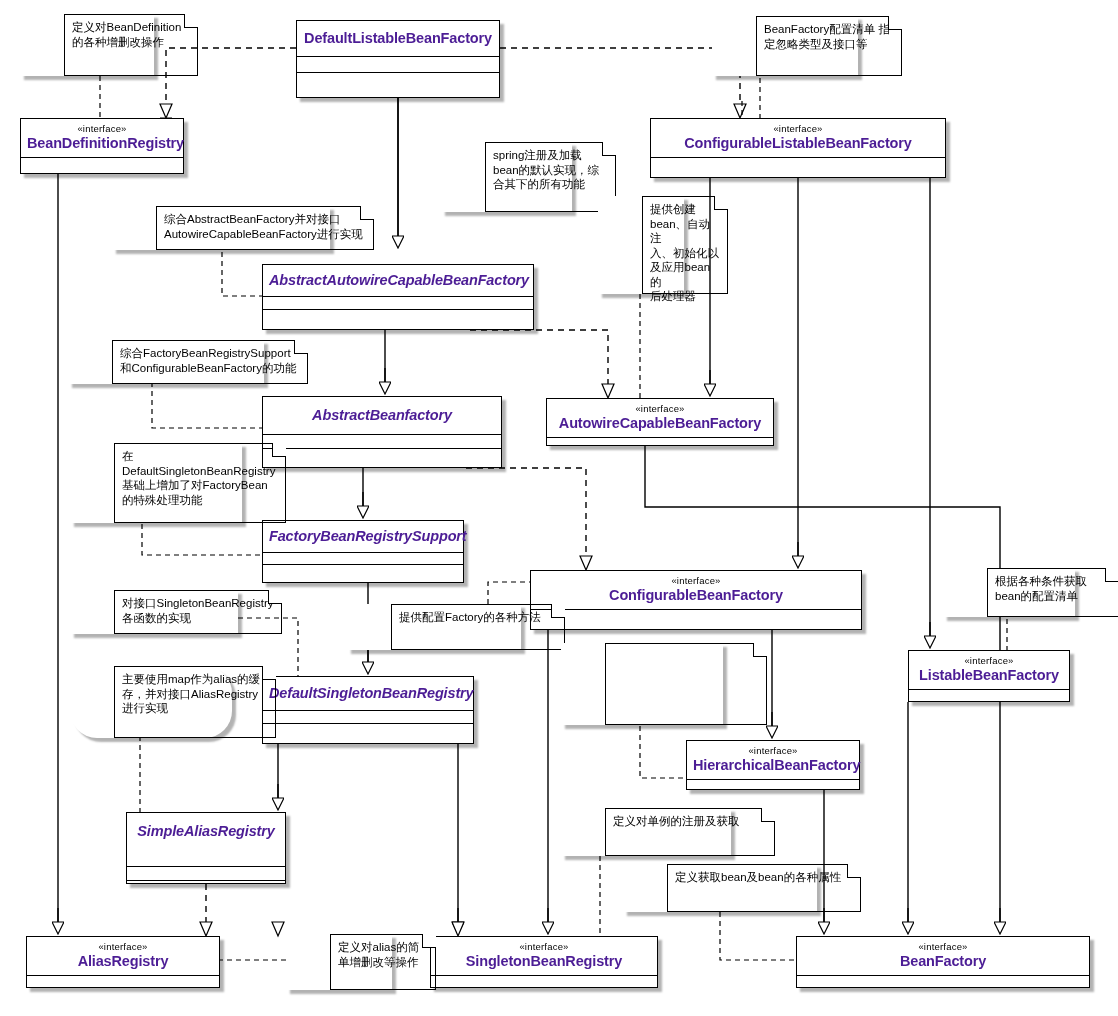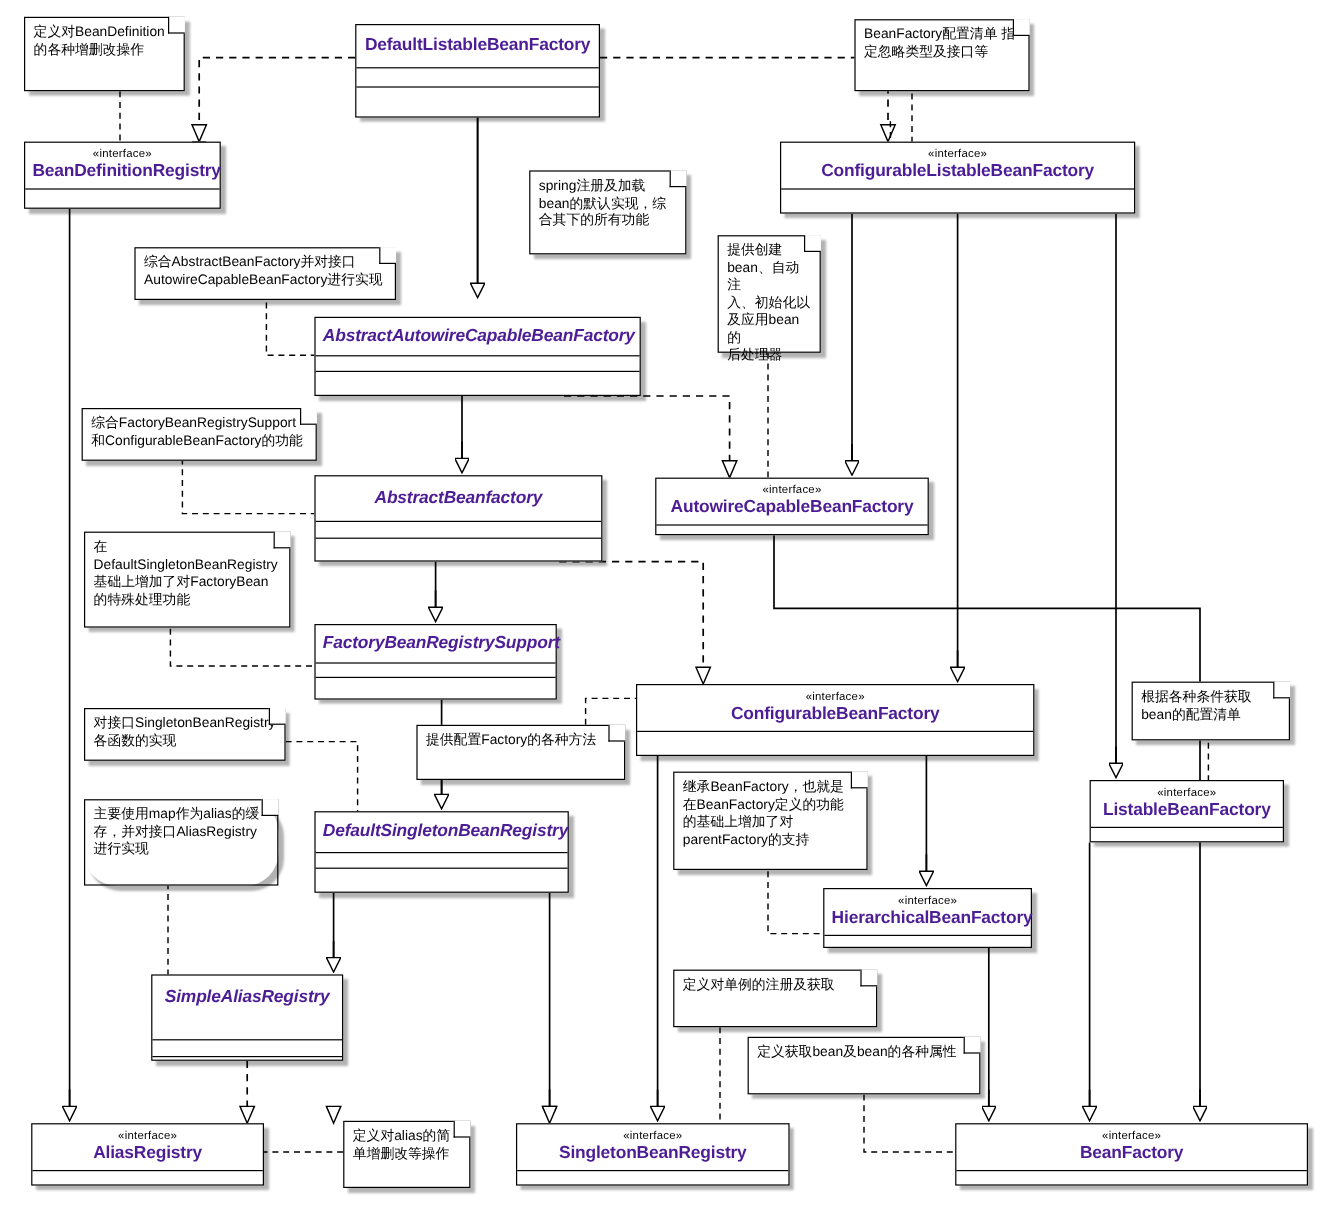--- a/index.html
+++ b/index.html
@@ -74,20 +74,21 @@
     position: relative;
     box-sizing: border-box;
     width: 100%;
     height: 100%;
     border: 1.2px solid #000;
     padding: 5px 7px 20px 7px;
     font-size: 11.5px;
     line-height: 14.5px;
     color: #000;
     white-space: pre-line;
+    margin-left: 44px;
   }
   .note .fold {
     position: absolute;
     right: -1px;
     top: -1px;
     width: 13px;
     height: 13px;
     background: #ffffff;
     border-left: 1.2px solid #000;
     border-bottom: 1.2px solid #000;
@@ -278,24 +279,21 @@
   <div class="note" style="left:347px; top:604px; width:174px; height:46px;">
     <div class="nbody"><span>提供配置Factory的各种方法</span><span class="foldcut"></span><span class="fold"></span></div>
   </div>
 
   <div class="note" style="left:943px; top:568px; width:132px; height:49px;">
     <div class="nbody"><span>根据各种条件获取
 bean的配置清单</span><span class="foldcut"></span><span class="fold"></span></div>
   </div>
 
   <div class="note" style="left:561px; top:643px; width:162px; height:82px;">
-    <div class="nbody"><span>继承BeanFactory，也就是
-在BeanFactory定义的功能
-的基础上增加了对
-parentFactory的支持</span><span class="foldcut"></span><span class="fold"></span></div>
+    <div class="nbody"><span class="foldcut"></span><span class="fold"></span></div>
   </div>
 
   <div class="note" style="left:561px; top:808px; width:170px; height:48px;">
     <div class="nbody"><span>定义对单例的注册及获取</span><span class="foldcut"></span><span class="fold"></span></div>
   </div>
 
   <div class="note" style="left:623px; top:864px; width:194px; height:48px;">
     <div class="nbody"><span>定义获取bean及bean的各种属性</span><span class="foldcut"></span><span class="fold"></span></div>
   </div>
 

